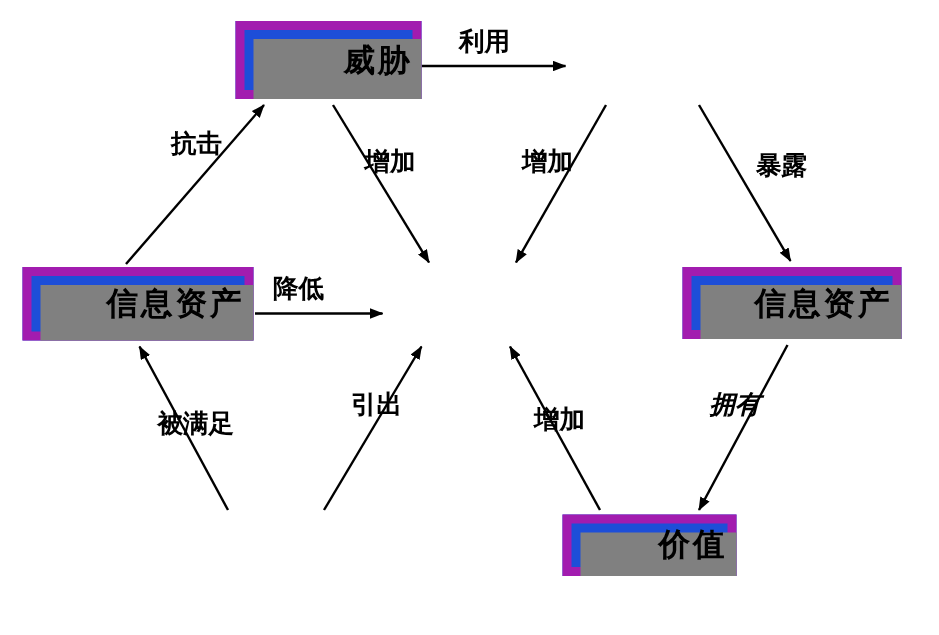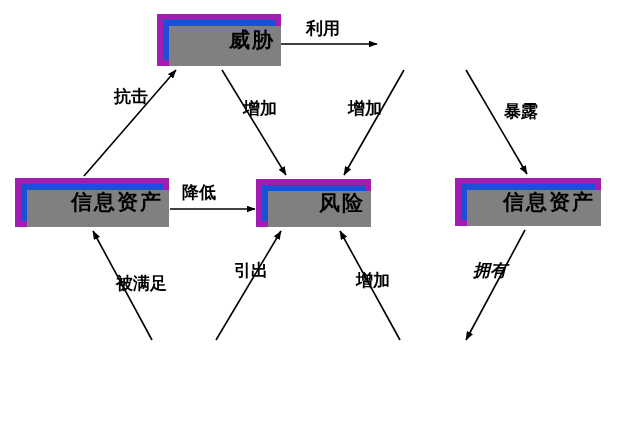--- a/index.html
+++ b/index.html
@@ -101,43 +101,43 @@
 
   <div class="node" style="left:157px; top:14px; width:124px; height:52px;">
     <span class="node-label">威胁</span>
   </div>
 
 
   <div class="node" style="left:15px; top:178px; width:154px; height:49px;">
     <span class="node-label">信息资产</span>
   </div>
 
-  <div class="node" style="left:256px; top:179px; width:115px; height:48px;">
-    <span class="node-label">风险</span>
-  </div>
 
   <div class="node" style="left:455px; top:178px; width:146px; height:48px;">
     <span class="node-label">信息资产</span>
   </div>
 
 
+  <div class="node" style="left:375px; top:343px; width:116px; height:41px;">
+    <span class="node-label">价值</span>
+  </div>
 
   <span class="edge-label" style="left:306px; top:20px;">利用</span>
 
   <span class="edge-label" style="left:114px; top:88px;">抗击</span>
 
   <span class="edge-label" style="left:243px; top:100px;">增加</span>
 
   <span class="edge-label" style="left:348px; top:100px;">增加</span>
 
   <span class="edge-label" style="left:504px; top:103px;">暴露</span>
 
   <span class="edge-label" style="left:182px; top:184px;font-family:Liberation Serif, serif;">降低</span>
 
-  <span class="edge-label" style="left:116px; top:275px;">被满足</span>
+  <span class="edge-label" style="left:105px; top:275px;">被满足</span>
 
   <span class="edge-label" style="left:234px; top:262px;">引出</span>
 
   <span class="edge-label" style="left:356px; top:272px;">增加</span>
 
   <span class="edge-label" style="left:473px; top:262px;font-style:italic;">拥有</span>
 
 </div>
 
 </body></html>

